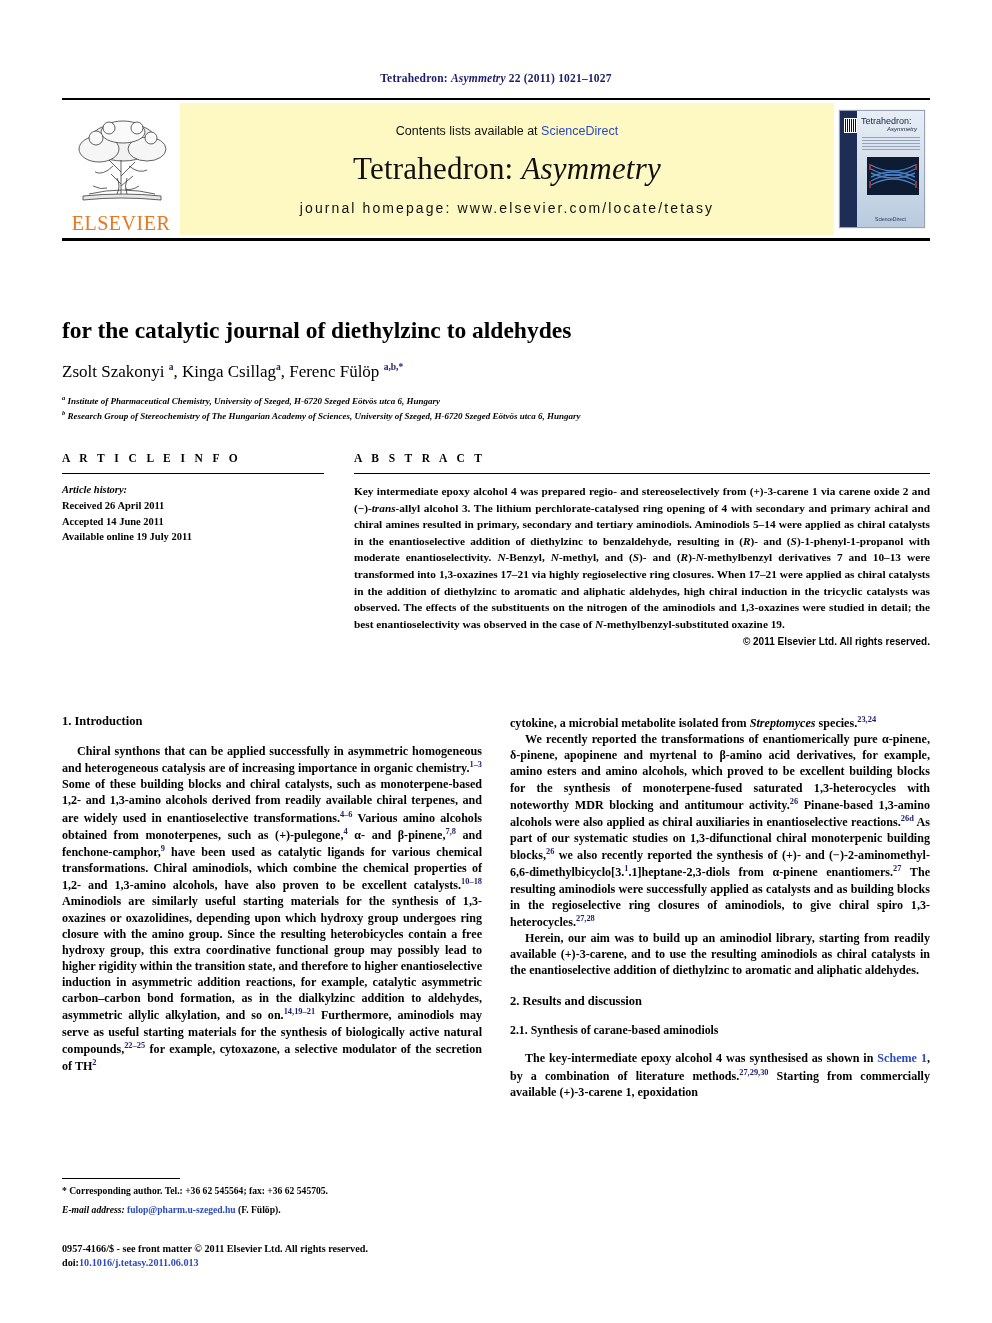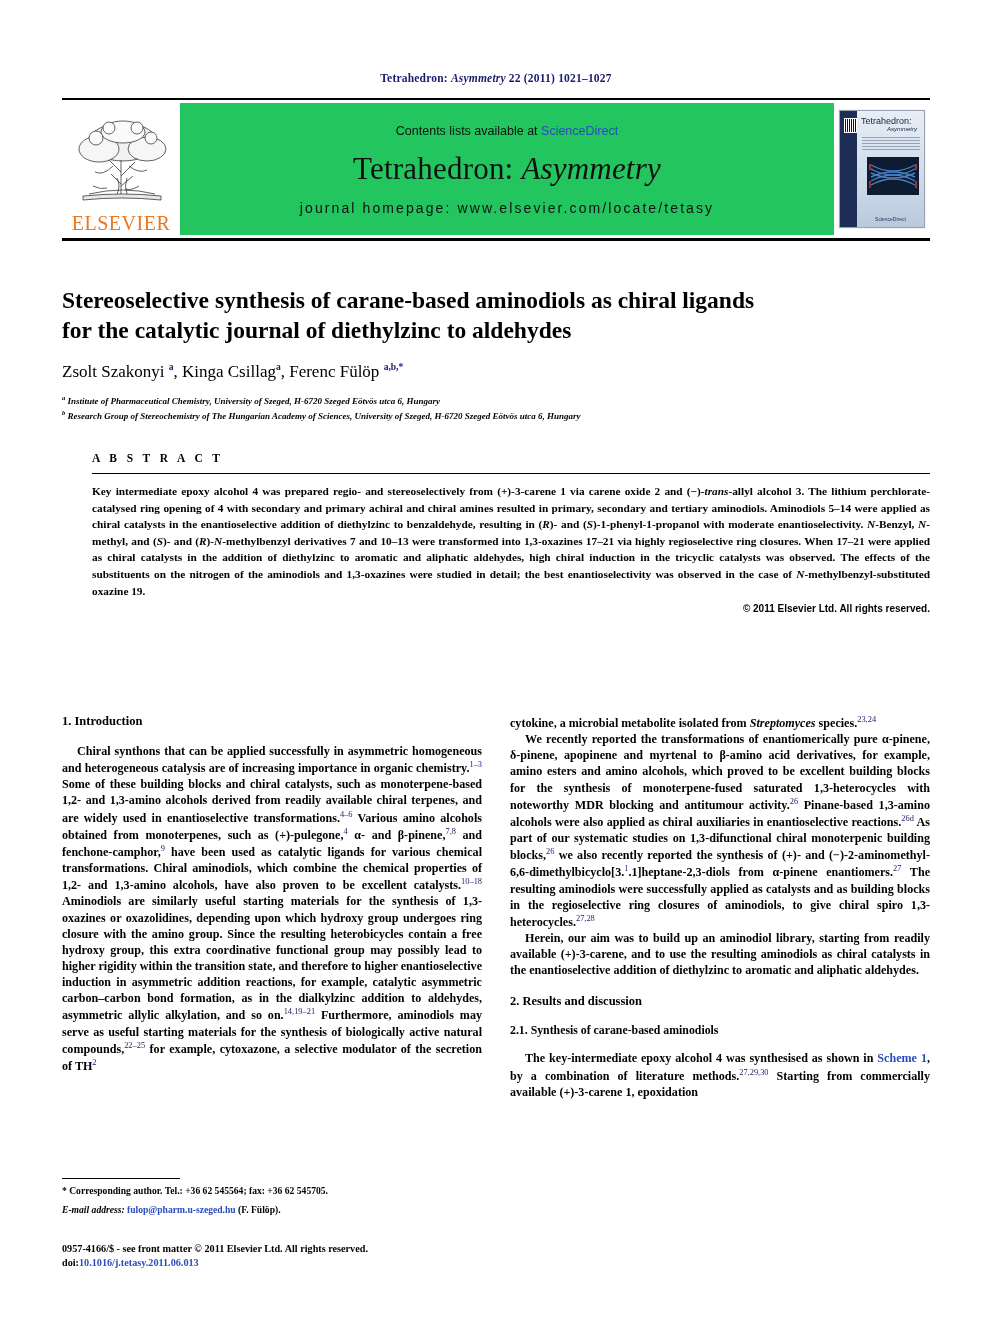--- a/index.html
+++ b/index.html
@@ -36,21 +36,21 @@
     padding-bottom:2px;
   }
   .tree-svg { display:block; }
   .elsevier-word {
     font-family:"Liberation Serif", serif;
     font-size:20px; letter-spacing:0.5px; color:#E87722; font-weight:400;
     line-height:1; margin-top:1px;
   }
 
   .mast-center {
-    flex:1 1 auto; background:#22c55e;
+    flex:1 1 auto; background:#fef9c3;
     display:flex; flex-direction:column; align-items:center; justify-content:center;
     padding:6px 0 6px 0;
   }
   .contents-line {
     font-family:"Liberation Sans", sans-serif;
     font-size:12.5px; color:#111; margin-top:2px;
   }
   .sd-link { color:#2b4bbf; }
   .journal-title {
     font-family:"Liberation Serif", serif;
@@ -163,21 +163,21 @@
   .h2sec {
     font-family:"Liberation Serif", serif;
     font-size:11.8px; font-weight:bold; margin:13px 0 12px 0;
   }
   .para {
     font-family:"Liberation Serif", serif;
     font-size:12.1px; line-height:1.335; text-align:justify;
     margin:0; text-indent:15px; font-weight:bold; color:#000;
   }
   .para.noind { text-indent:0; }
-  .para sup, .supref { font-size:8.4px; color:#1a1a6e; font-weight:normal; vertical-align:super; }
+  .para sup, .supref { font-size:8.4px; color:#1a1a6e; font-weight:bold; vertical-align:super; }
   .para i { font-style:italic; }
   .lnk { color:#2b4bbf; }
 
   
   .footnotes { position:absolute; left:62px; top:1178px; width:420px; }
   .fn-rule { border-top:1px solid #000; width:118px; }
   .fn {
     font-family:Liberation Serif, serif;
     font-size:9.6px; line-height:1.42; margin-top:5px; font-weight:bold;
     padding-left:13px; text-indent:-13px;
@@ -269,33 +269,43 @@
           </div>
         </div>
       </div>
 
     </div>
     <div class="mast-rule-bot"></div>
   </div>
 
   <div class="title-block">
     <h1 class="art-title">
-      <span>Stereoselective synthesis of carane-based aminodiols as chiral ligands</span><br>
+      <br>
       <span>for the catalytic journal of diethylzinc to aldehydes</span>
     </h1>
     <div class="authors">
       Zsolt Szakonyi <sup>a</sup>, Kinga Csillag<sup>a</sup>, Ferenc Fülöp <sup>a,b,</sup><sup>*</sup>
     </div>
     <div class="affils">
       <div class="affil"><sup>a</sup> <span>Institute of Pharmaceutical Chemistry, University of Szeged, H-6720 Szeged Eötvös utca 6, Hungary</span></div>
       <div class="affil"><sup>b</sup> <span>Research Group of Stereochemistry of The Hungarian Academy of Sciences, University of Szeged, H-6720 Szeged Eötvös utca 6, Hungary</span></div>
     </div>
   </div>
 
   <div class="infoabs">
+    <div class="col-info">
+      <div class="sec-label">A R T I C L E   I N F O</div>
+      <div class="thin-rule"></div>
+      <div class="hist">
+        <div class="hdr">Article history:</div>
+        <div>Received 26 April 2011</div>
+        <div>Accepted 14 June 2011</div>
+        <div>Available online 19 July 2011</div>
+      </div>
+    </div>
     <div class="col-gap"></div>
     <div class="col-abs">
       <div class="sec-label">A B S T R A C T</div>
       <div class="thin-rule"></div>
       <div class="abs-text">Key intermediate epoxy alcohol 4 was prepared regio- and stereoselectively from (+)-3-carene 1 via carene oxide 2 and (−)-<i>trans</i>-allyl alcohol 3. The lithium perchlorate-catalysed ring opening of 4 with secondary and primary achiral and chiral amines resulted in primary, secondary and tertiary aminodiols. Aminodiols 5–14 were applied as chiral catalysts in the enantioselective addition of diethylzinc to benzaldehyde, resulting in (<i>R</i>)- and (<i>S</i>)-1-phenyl-1-propanol with moderate enantioselectivity. <i>N</i>-Benzyl, <i>N</i>-methyl, and (<i>S</i>)- and (<i>R</i>)-<i>N</i>-methylbenzyl derivatives 7 and 10–13 were transformed into 1,3-oxazines 17–21 via highly regioselective ring closures. When 17–21 were applied as chiral catalysts in the addition of diethylzinc to aromatic and aliphatic aldehydes, high chiral induction in the tricyclic catalysts was observed. The effects of the substituents on the nitrogen of the aminodiols and 1,3-oxazines were studied in detail; the best enantioselectivity was observed in the case of <i>N</i>-methylbenzyl-substituted oxazine 19.</div>
       <div class="copyline">© 2011 Elsevier Ltd. All rights reserved.</div>
     </div>
   </div>
 
   <div class="body2">

